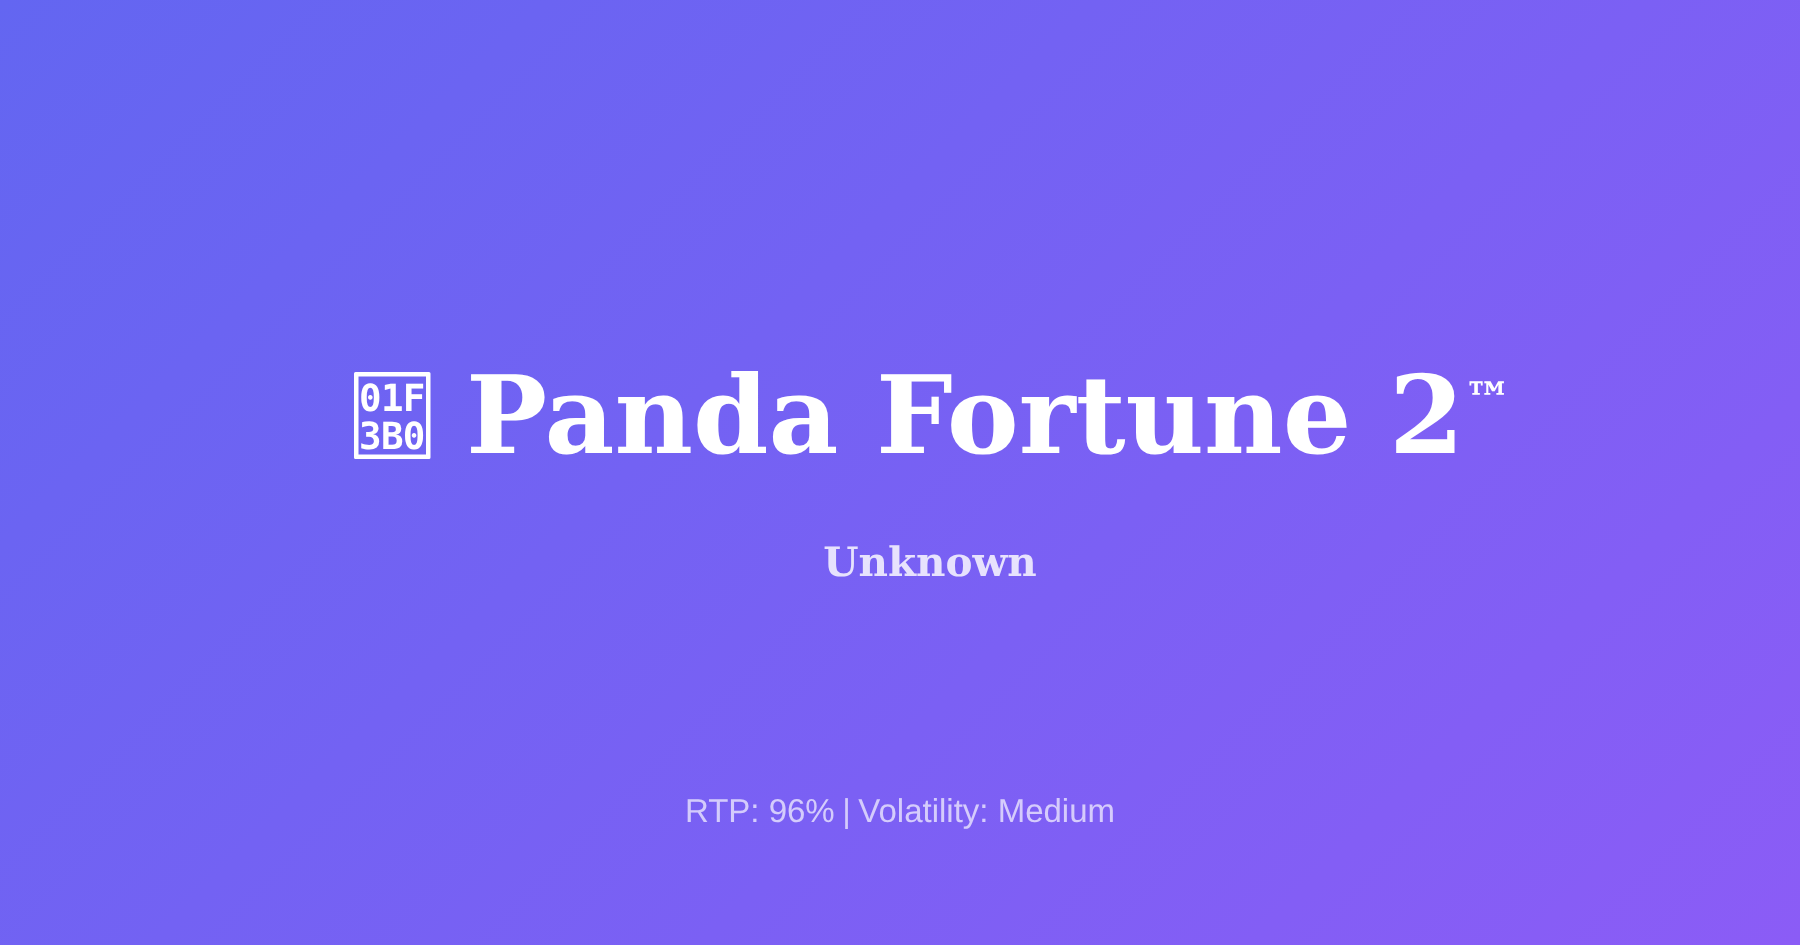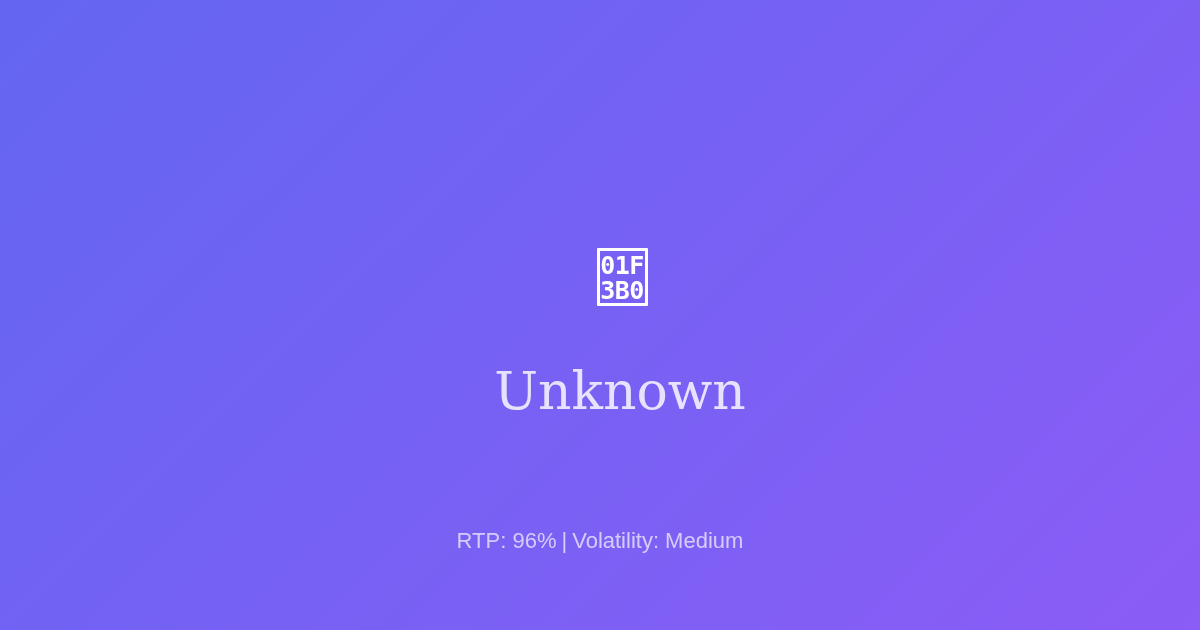--- a/index.html
+++ b/index.html
@@ -99,22 +99,22 @@
   }
 
   
   .provider {
     position: absolute;
     top: 360px;
     left: 0;
     right: 0;
     text-align: center;
     font-family: "DejaVu Serif", "Liberation Serif", serif;
-    font-weight: 400;
-    font-size: 52px;
+    font-weight: 700;
+    font-size: 27px;
     line-height: 1.2;
     color: rgba(255, 255, 255, 0.82);
     white-space: nowrap;
     padding-left: 40px;
   }
 
   
   .meta {
     position: absolute;
     left: 0;
@@ -140,20 +140,21 @@
 
   <div class="title-row">
 
     <div class="title-line">
 
       <span class="tofu-glyph">
         <span class="tofu-row">01F</span>
         <span class="tofu-row">3B0</span>
       </span>
 
+      <h1 class="game-title"><span>Panda Fortune 2</span><span class="tm">™</span></h1>
 
     </div>
 
   </div>
 
   <div class="provider">Unknown</div>
 
   <div class="meta"><span>RTP: 96%</span><span class="sep">|</span><span>Volatility: Medium</span></div>
 
 </div>

